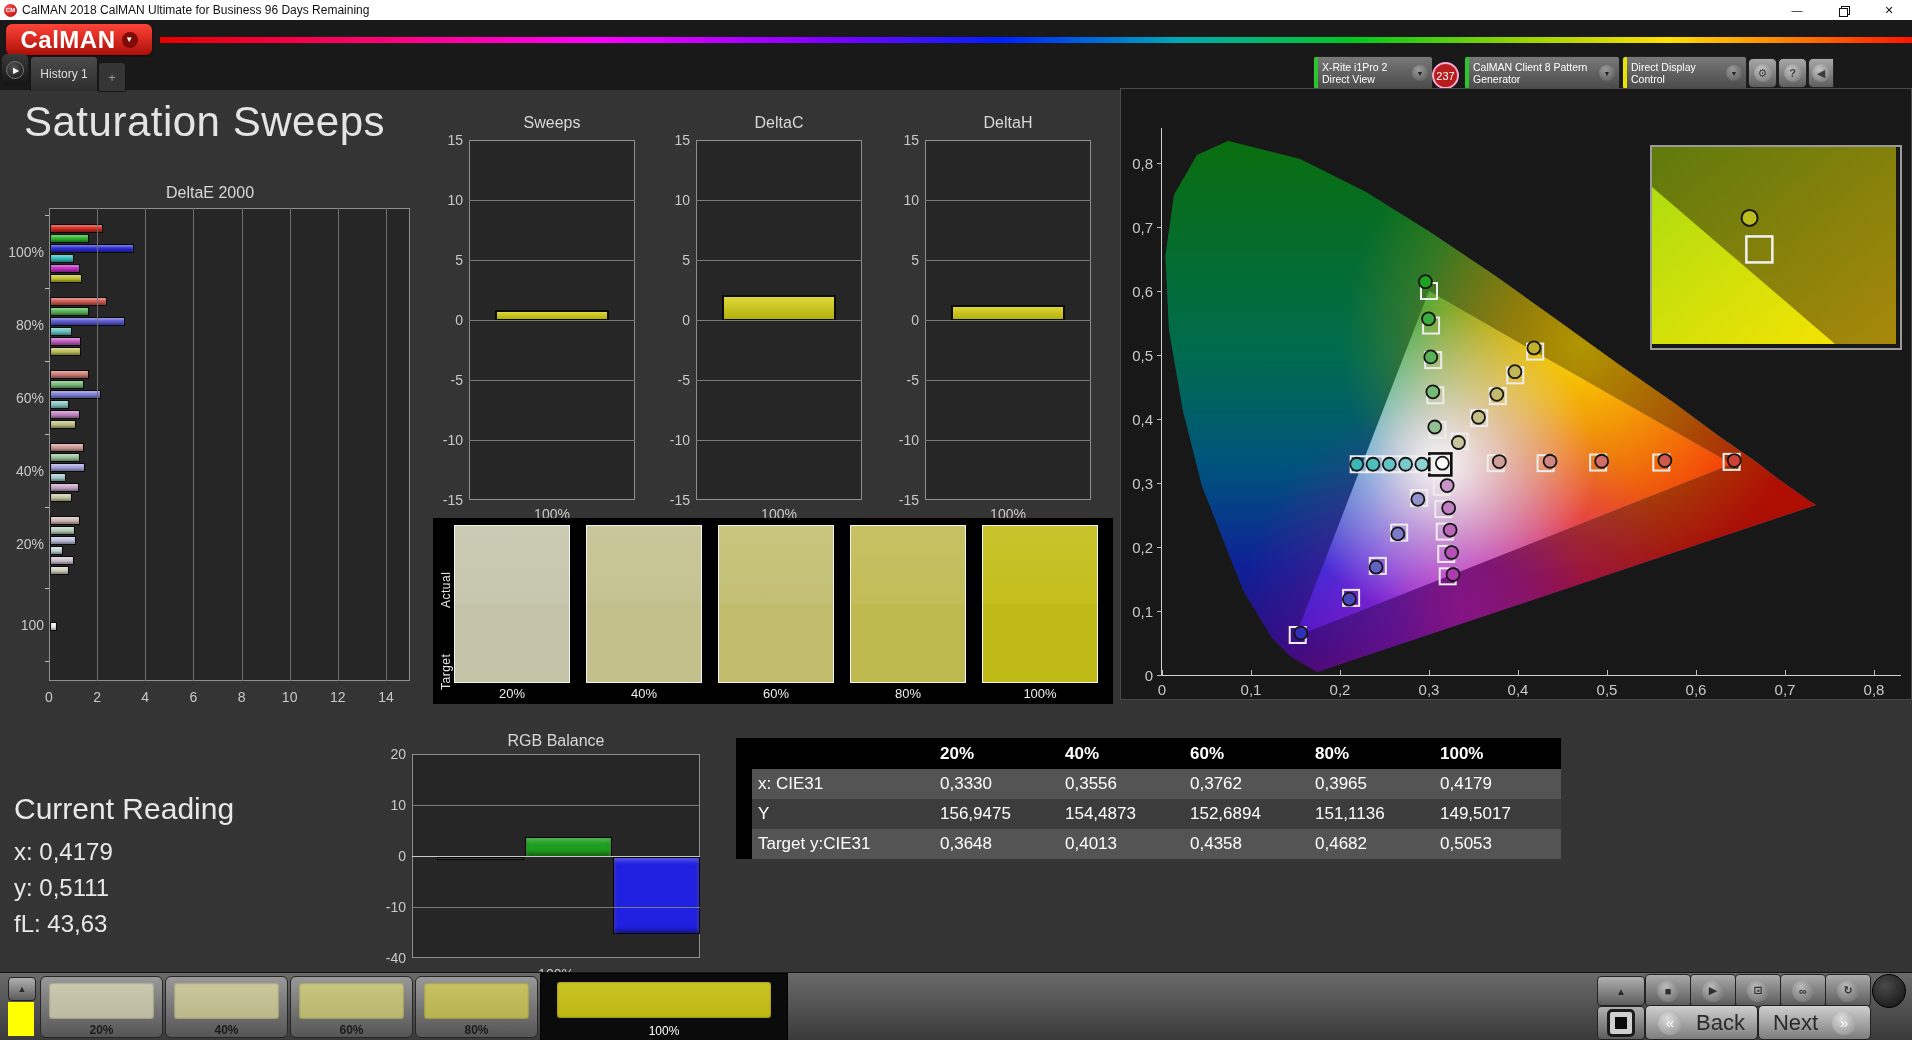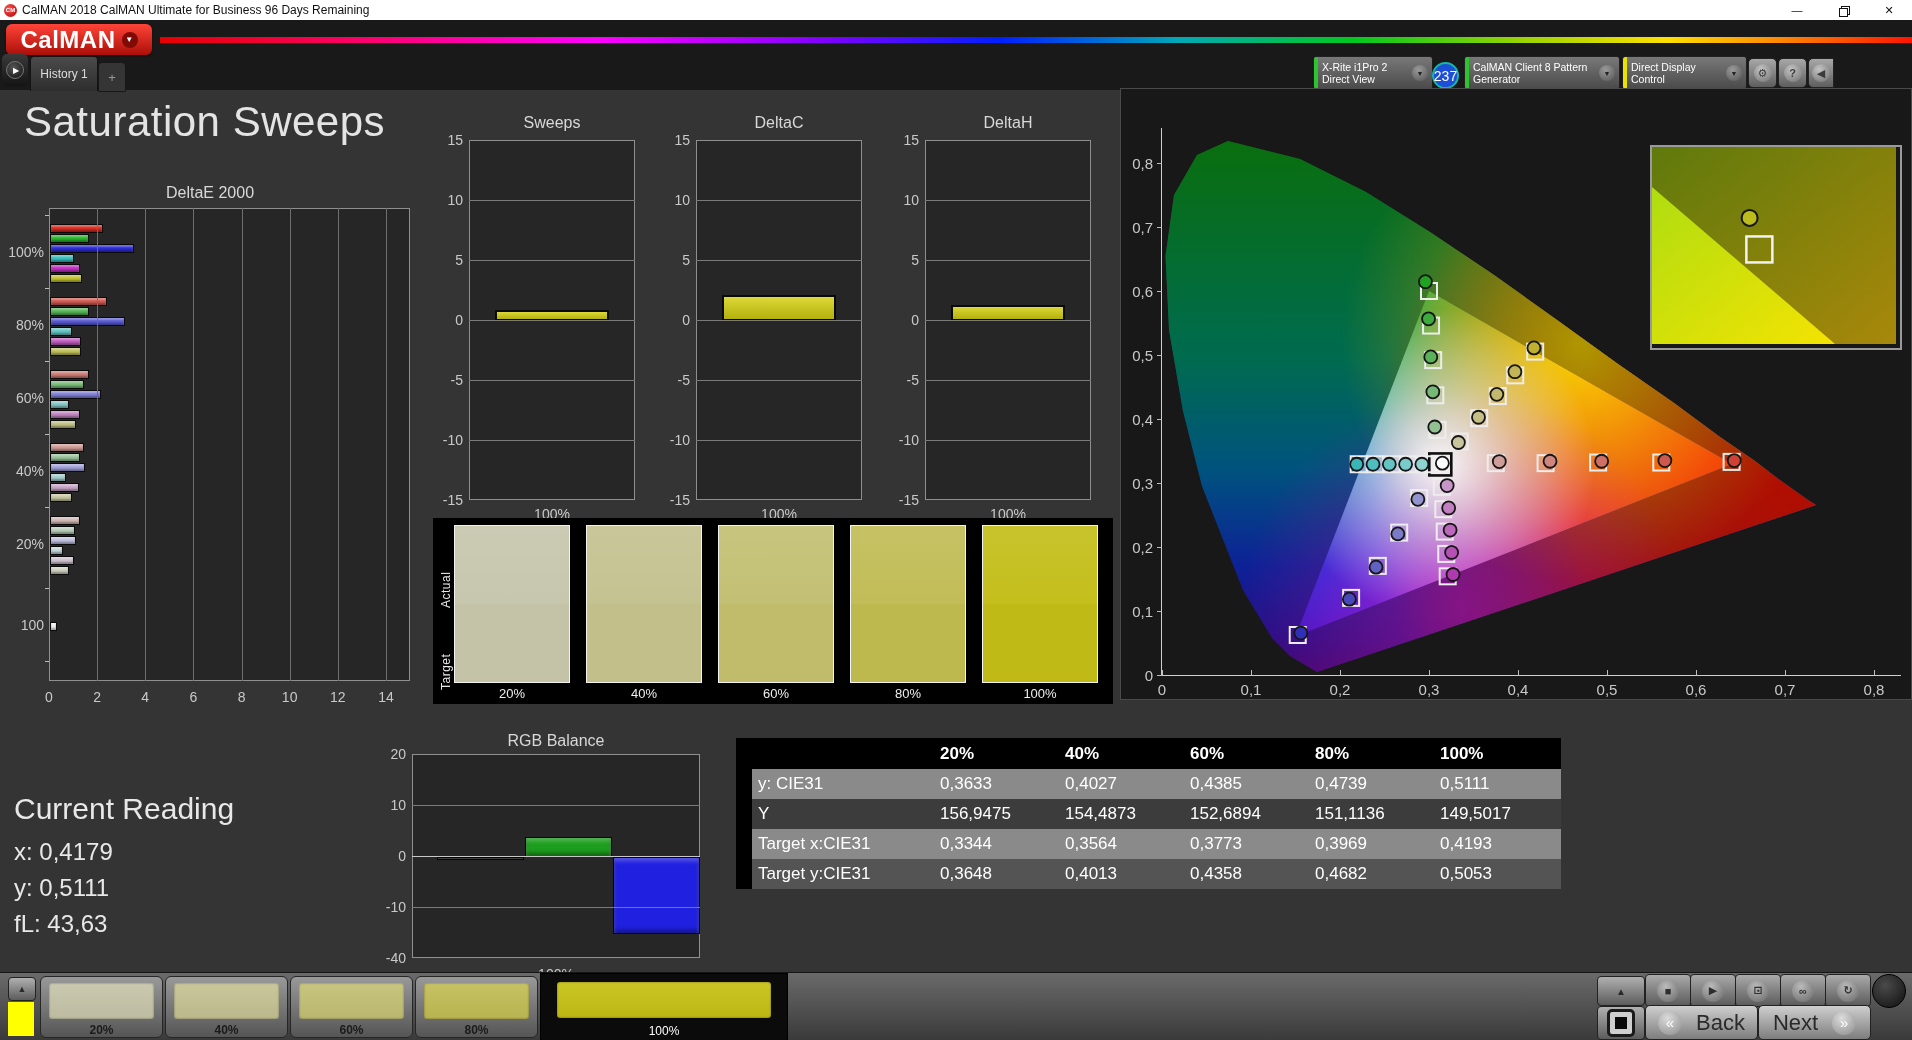--- a/index.html
+++ b/index.html
@@ -34,22 +34,22 @@
        border:1px solid #141414;border-bottom:none;border-radius:4px 4px 0 0;color:#ddd;font-size:12px;
        display:flex;align-items:center;justify-content:center;}
   .addtab{position:absolute;left:98px;top:42px;width:26px;height:28px;background:#353535;border:1px solid #181818;
           border-radius:4px 4px 0 0;color:#999;font-size:13px;display:flex;align-items:center;justify-content:center;}
   .drop{position:absolute;height:32px;top:36px;border-radius:3px;background:linear-gradient(#787878,#4a4a4a);
         border:1px solid #202020;color:#fff;display:flex;align-items:center;box-shadow:0 1px 1px rgba(0,0,0,.5);}
   .drop .stripe{width:4px;height:100%;border-radius:3px 0 0 3px;}
   .drop .txt{flex:1;padding:0 4px;font-size:10.5px;line-height:12px;}
   .drop .chev{width:16px;height:16px;border-radius:50%;background:radial-gradient(circle at 40% 30%,#9a9a9a,#555);
         color:#222;font-size:7px;display:flex;align-items:center;justify-content:center;margin-right:4px;}
-  .badge{position:absolute;left:1432px;top:42px;width:27px;height:27px;border-radius:50%;background:#1d4ed8;
-         border:2px solid #14b8a6;color:#fff;font-size:14px;display:flex;align-items:center;justify-content:center;box-sizing:border-box;}
+  .badge{position:absolute;left:1432px;top:42px;width:27px;height:27px;border-radius:50%;background:#b91c1c;
+         border:2px solid #f9a8d4;color:#fff;font-size:11px;display:flex;align-items:center;justify-content:center;box-sizing:border-box;}
   .sqbtn{position:absolute;top:38px;width:27px;height:28px;border-radius:5px;background:linear-gradient(#a8a8a8,#5e5e5e);
          border:1px solid #222;color:#333;display:flex;align-items:center;justify-content:center;font-size:14px;}
   .sqbtn .c{width:18px;height:18px;border-radius:50%;background:radial-gradient(circle at 40% 30%,#c4c4c4,#707070);
             display:flex;align-items:center;justify-content:center;font-size:11px;color:#3c3c3c;font-weight:bold;}
   
   .page-title{position:absolute;left:24px;top:98px;font-size:42px;font-weight:300;color:#e4e4e4;letter-spacing:.5px;}
   .chart-title{position:absolute;color:#d8d8d8;font-size:16px;text-align:center;}
   .plot{position:absolute;background:#262626;border:1px solid #8f8f8f;box-sizing:border-box;}
   .ylab{position:absolute;color:#c9c9c9;font-size:14px;text-align:right;transform:translateY(-50%);}
   .xlab{position:absolute;color:#c9c9c9;font-size:14px;text-align:center;transform:translateX(-50%);}
@@ -527,46 +527,37 @@
 <div class="rt" id="results-table">
     <div class="row hrow">
       <div class="strip" style="background: rgb(0, 0, 0);"></div>
       <div class="lbl"></div>
       <div class="cell">20%</div>
       <div class="cell">40%</div>
       <div class="cell">60%</div>
       <div class="cell">80%</div>
       <div class="cell">100%</div>
     </div>
-    <div class="row" style="background: rgb(138, 138, 138);">
+    <div class="row" style="background: rgb(84, 84, 84);">
       <div class="strip"></div>
-      <div class="lbl">y: CIE31</div>
-      <div class="cell">0,3633</div>
-      <div class="cell">0,4027</div>
-      <div class="cell">0,4385</div>
-      <div class="cell">0,4739</div>
-      <div class="cell">0,5111</div>
+      <div class="lbl">x: CIE31</div>
+      <div class="cell">0,3330</div>
+      <div class="cell">0,3556</div>
+      <div class="cell">0,3762</div>
+      <div class="cell">0,3965</div>
+      <div class="cell">0,4179</div>
     </div>
     <div class="row" style="background: rgb(60, 60, 60);">
       <div class="strip"></div>
       <div class="lbl">Y</div>
       <div class="cell">156,9475</div>
       <div class="cell">154,4873</div>
       <div class="cell">152,6894</div>
       <div class="cell">151,1136</div>
       <div class="cell">149,5017</div>
-    </div>
-    <div class="row" style="background: rgb(138, 138, 138);">
-      <div class="strip"></div>
-      <div class="lbl">Target x:CIE31</div>
-      <div class="cell">0,3344</div>
-      <div class="cell">0,3564</div>
-      <div class="cell">0,3773</div>
-      <div class="cell">0,3969</div>
-      <div class="cell">0,4193</div>
     </div>
     <div class="row" style="background: rgb(84, 84, 84);">
       <div class="strip"></div>
       <div class="lbl">Target y:CIE31</div>
       <div class="cell">0,3648</div>
       <div class="cell">0,4013</div>
       <div class="cell">0,4358</div>
       <div class="cell">0,4682</div>
       <div class="cell">0,5053</div>
     </div>

